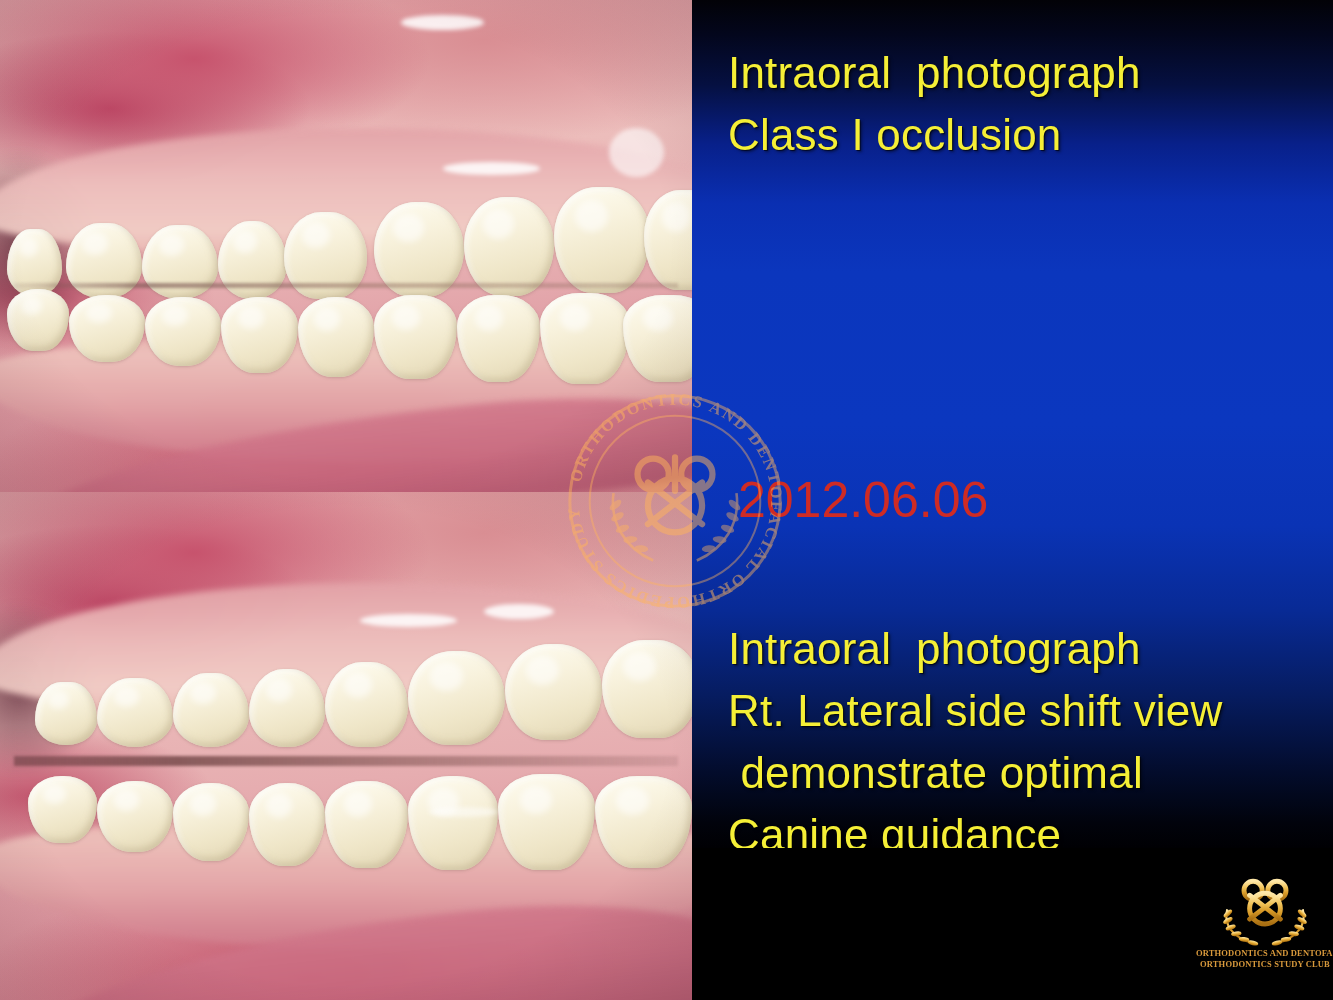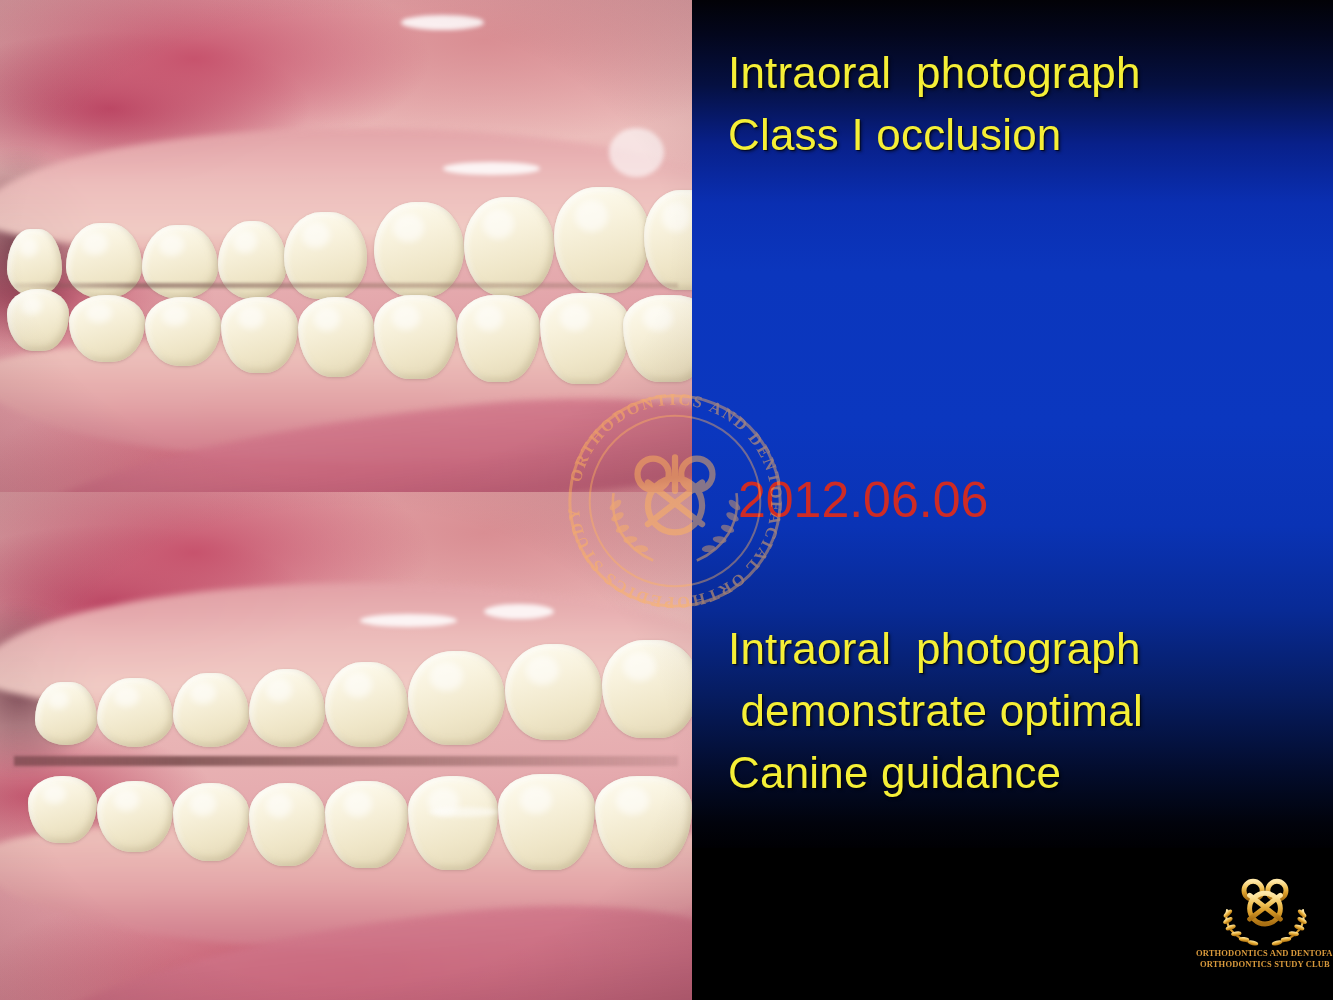--- a/index.html
+++ b/index.html
@@ -284,20 +284,21 @@
 
     <div class="text-block tb-top">
       <div class="line">Intraoral  photograph</div>
       <div class="line">Class I occlusion</div>
     </div>
 
     <div class="datestamp">2012.06.06</div>
 
     <div class="text-block tb-bottom">
       <div class="line">Intraoral  photograph</div>
+      <div class="line">Rt. Lateral side shift view</div>
       <div class="line"> demonstrate optimal</div>
       <div class="line">Canine guidance</div>
     </div>
   </div>
 
   <div class="watermark">
     <svg viewBox="0 0 240 240" width="238" height="238" aria-hidden="true">
       <defs>
         <path id="ringOuter" d="M120,120 m-97,0 a97,97 0 1,1 194,0 a97,97 0 1,1 -194,0"></path>
       </defs>

